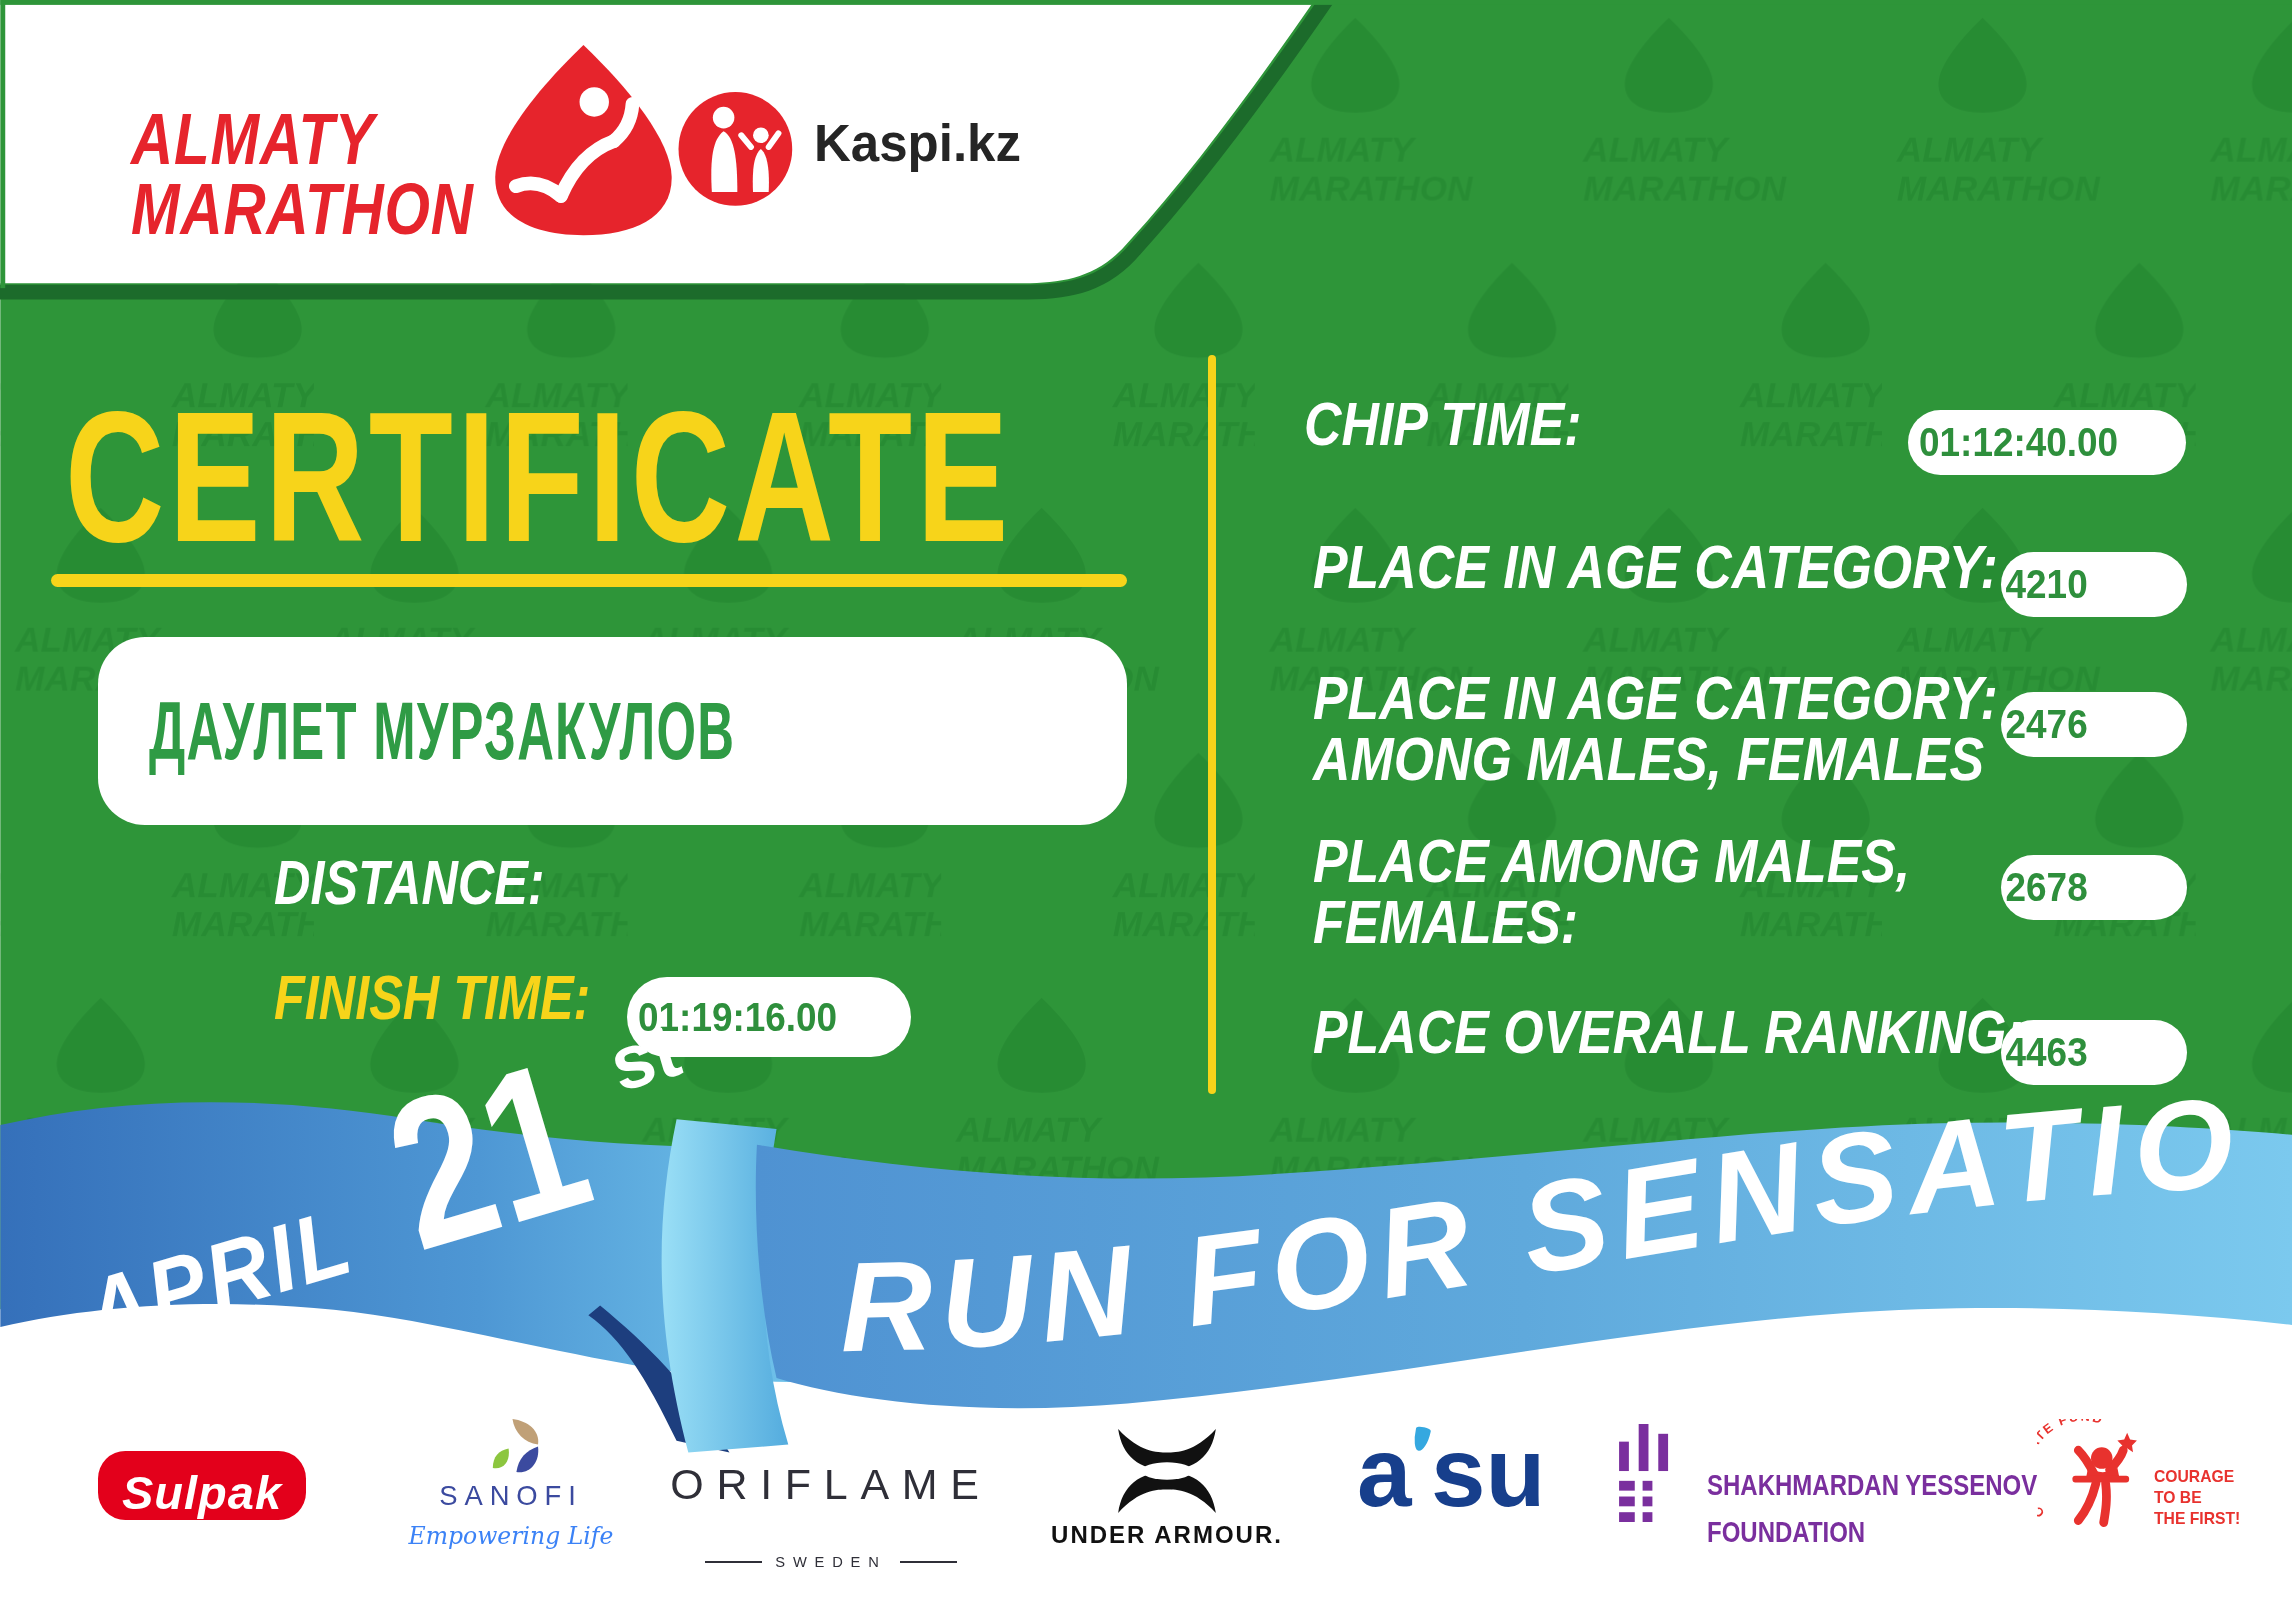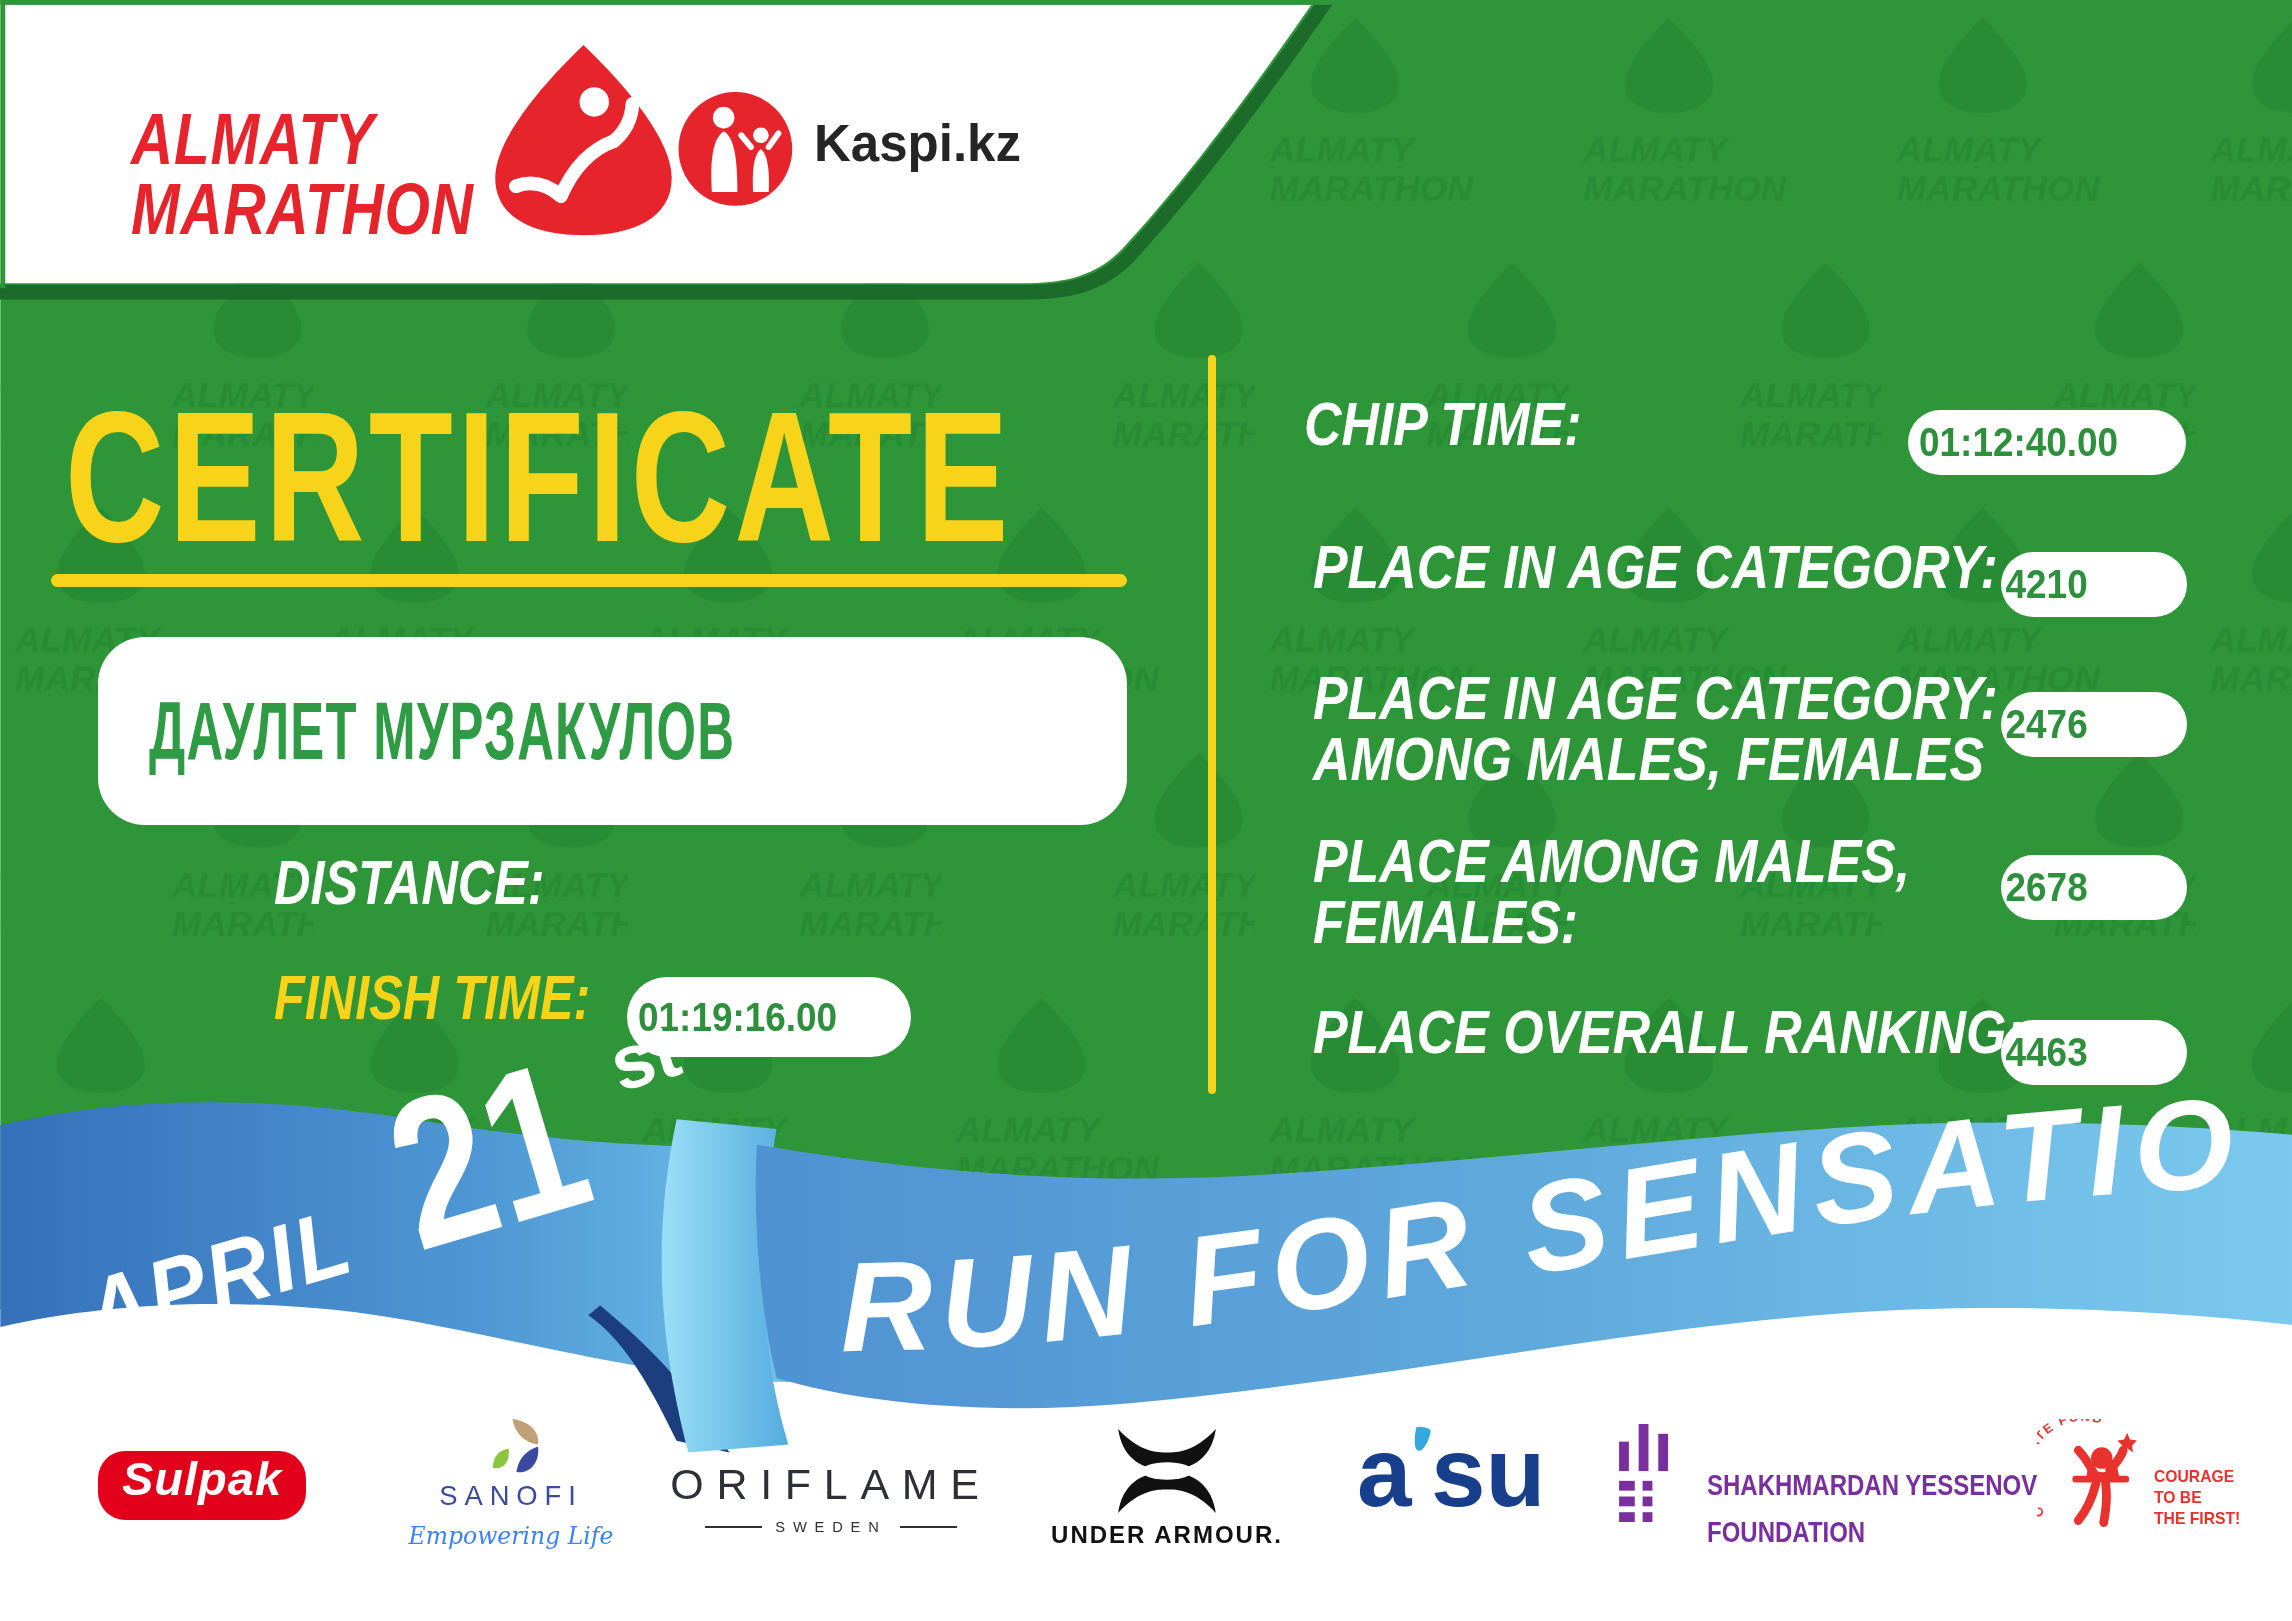--- a/index.html
+++ b/index.html
@@ -33,21 +33,21 @@
   .pill-text.sm{font-size:41px;}
 
   .vline{background:#F7D41A;border-radius:3.9px;}
 
   .april-wrap{display:flex;align-items:baseline;color:#ffffff;transform:rotate(-16.5deg);transform-origin:left center;white-space:nowrap;}
   .april-month{font-style:italic;font-weight:700;font-size:94px;letter-spacing:2.9px;margin-right:39px;display:inline-block;transform:scaleX(0.92);transform-origin:left center;}
   .april-day{font-weight:700;font-size:211px;line-height:1;display:inline-block;transform:scaleX(0.8);transform-origin:left center;}
   .april-suffix{font-weight:700;font-size:76px;position:relative;top:-96px;margin-left:3.9px;}
 
   
-  .sulpak{background:#E3001B;border-radius:27.4px;display:flex;align-items:flex-start;justify-content:center;}
+  .sulpak{background:#E3001B;border-radius:27.4px;display:flex;align-items:flex-end;justify-content:center;}
   .sulpak-text{color:#ffffff;font-weight:700;font-style:italic;font-size:47px;letter-spacing:1px;}
   .sanofi{display:flex;flex-direction:column;align-items:center;width:186px;}
   .sanofi-name{color:#3B4A9F;font-size:27.4px;font-weight:400;letter-spacing:6.9px;margin-top:5.9px;}
   .sanofi-tag{color:#3b82f6;font-family:"DejaVu Serif",serif;font-style:italic;font-size:23.5px;margin-top:9.8px;white-space:nowrap;}
   .oriflame{display:flex;flex-direction:column;align-items:center;width:294px;color:#2F2F38;}
   .oriflame-name{font-size:43px;font-weight:400;letter-spacing:12.7px;white-space:nowrap;}
   .oriflame-sub{display:flex;align-items:center;gap:13.7px;margin-top:9.8px;}
   .oriflame-sub .bar{width:57px;height:2px;background:#2F2F38;}
   .oriflame-sweden{font-size:14.7px;letter-spacing:7.8px;font-weight:400;}
   .ua{display:flex;flex-direction:column;align-items:center;width:186px;}
@@ -222,21 +222,21 @@
     <div class="abs sanofi" style="left:418px;top:1417px;">
       <svg width="65" height="57" viewBox="0 0 66 58">
         <path d="M34,2 C50,4 62,14 60,28 C46,26 36,16 34,2 Z" fill="#C0A077"></path>
         <path d="M60,30 C62,46 52,58 38,56 C40,42 48,34 60,30 Z" fill="#3B4A9F"></path>
         <path d="M30,32 C32,44 26,54 14,52 C14,40 20,34 30,32 Z" fill="#8CC63F"></path>
       </svg>
       <div class="sanofi-name">SANOFI</div>
       <div class="sanofi-tag">Empowering Life</div>
     </div>
 
-    <div class="abs oriflame" style="left:684px;top:1460px;">
+    <div class="abs oriflame" style="left:684px;top:1460px;gap:35px;">
       <div class="oriflame-name">ORIFLAME</div>
       <div class="oriflame-sub">
         <span class="bar"></span>
         <span class="oriflame-sweden">SWEDEN</span>
         <span class="bar"></span>
       </div>
     </div>
 
     <div class="abs ua" style="left:1074px;top:1429px;">
       <svg width="122" height="84" viewBox="0 0 124 86">

